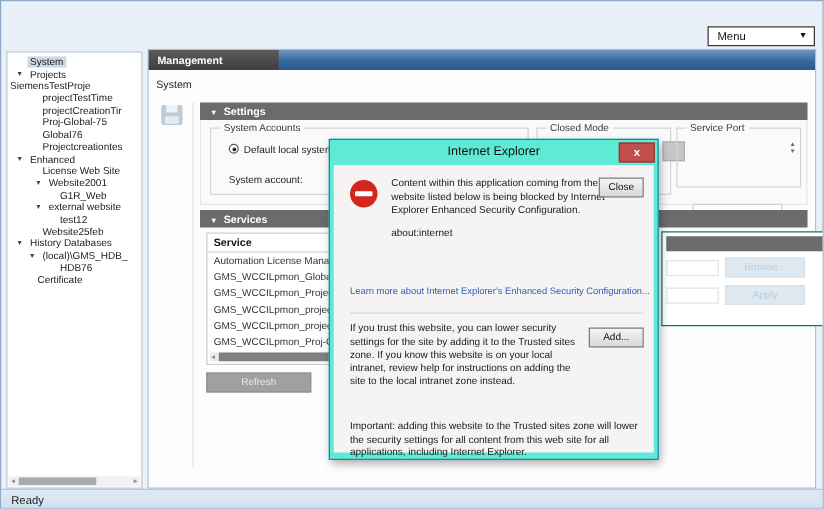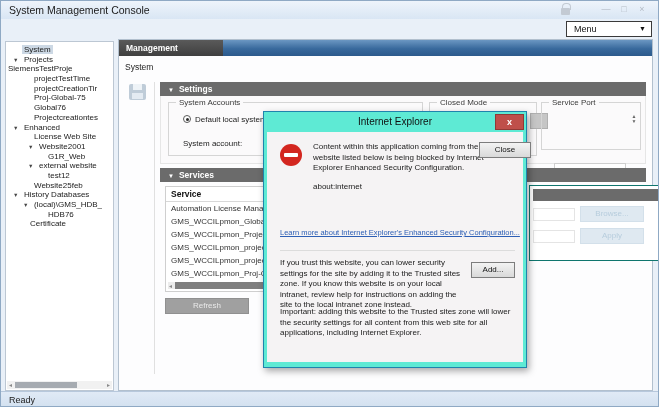--- a/index.html
+++ b/index.html
@@ -117,43 +117,36 @@
     text-align:center; line-height:14px; }
   .dlg-body { position:absolute; left:3px; right:3px; top:20px; bottom:5px; background:#f5f3f4; }
   .blocked-icon { position:absolute; left:13px; top:12px; width:22px; height:22px;
     border-radius:50%; background:#d3261f; }
   .blocked-icon::after { content:""; position:absolute; left:4px; top:9px; width:14px; height:4px;
     background:#fff; border-radius:1px; }
   .dlg-msg { position:absolute; left:46px; top:10px; width:172px; font-size:8px;
     line-height:10.5px; color:#1a1a1a; }
   .dlg-btn { background:linear-gradient(#f3f3f3,#d9d9d9); border:1px solid #7d7d7d;
     color:#111; font-size:8px; text-align:center; }
-  .btn-close { position:absolute; left:212px; top:10px; width:52px; height:16px; line-height:14px; }
+  .btn-close { position:absolute; left:212px; top:10px; width:36px; height:16px; line-height:14px; }
   .dlg-site { position:absolute; left:46px; top:50px; font-size:8px; color:#1a1a1a; }
   .dlg-link { position:absolute; left:13px; top:96px; font-size:7.5px; color:#2d5fb5;
-    text-decoration:underline; white-space:nowrap; }
+    white-space:nowrap; }
   .dlg-sep { position:absolute; left:13px; right:8px; top:118px; height:1px; background:#dcdcdc; }
   .dlg-trust { position:absolute; left:13px; top:126px; width:184px; font-size:8px;
     line-height:10.5px; color:#1a1a1a; }
   .btn-add { position:absolute; left:204px; top:130px; width:44px; height:16px; line-height:14px; }
-  .dlg-important { position:absolute; left:13px; top:175px; width:238px; font-size:8px;
+  .dlg-important { position:absolute; left:13px; top:204px; width:238px; font-size:8px;
     line-height:10.5px; color:#1a1a1a; }
 </style>
 </head>
 <body>
 
 <div class="stage">
 
-  <div class="titlebar">
-    <div class="title-text">System Management Console</div>
-    <div class="lock-icon"></div>
-    <div class="win-ctrl" style="left:598px;">—</div>
-    <div class="win-ctrl" style="left:616px;">□</div>
-    <div class="win-ctrl" style="left:634px;">×</div>
-  </div>
 
   <div class="menu-box">
     <span class="menu-label">Menu</span>
     <span class="menu-arrow">▼</span>
   </div>
 
   <div class="sidebar">
     <div class="tree">
         <div class="tree-item selected"><span class="lbl" style="margin-left: 16px;">System</span></div>
         <div class="tree-item"><span class="tree-arrow" style="left: 7px;">▼</span><span class="lbl" style="margin-left: 16px;">Projects</span></div>

